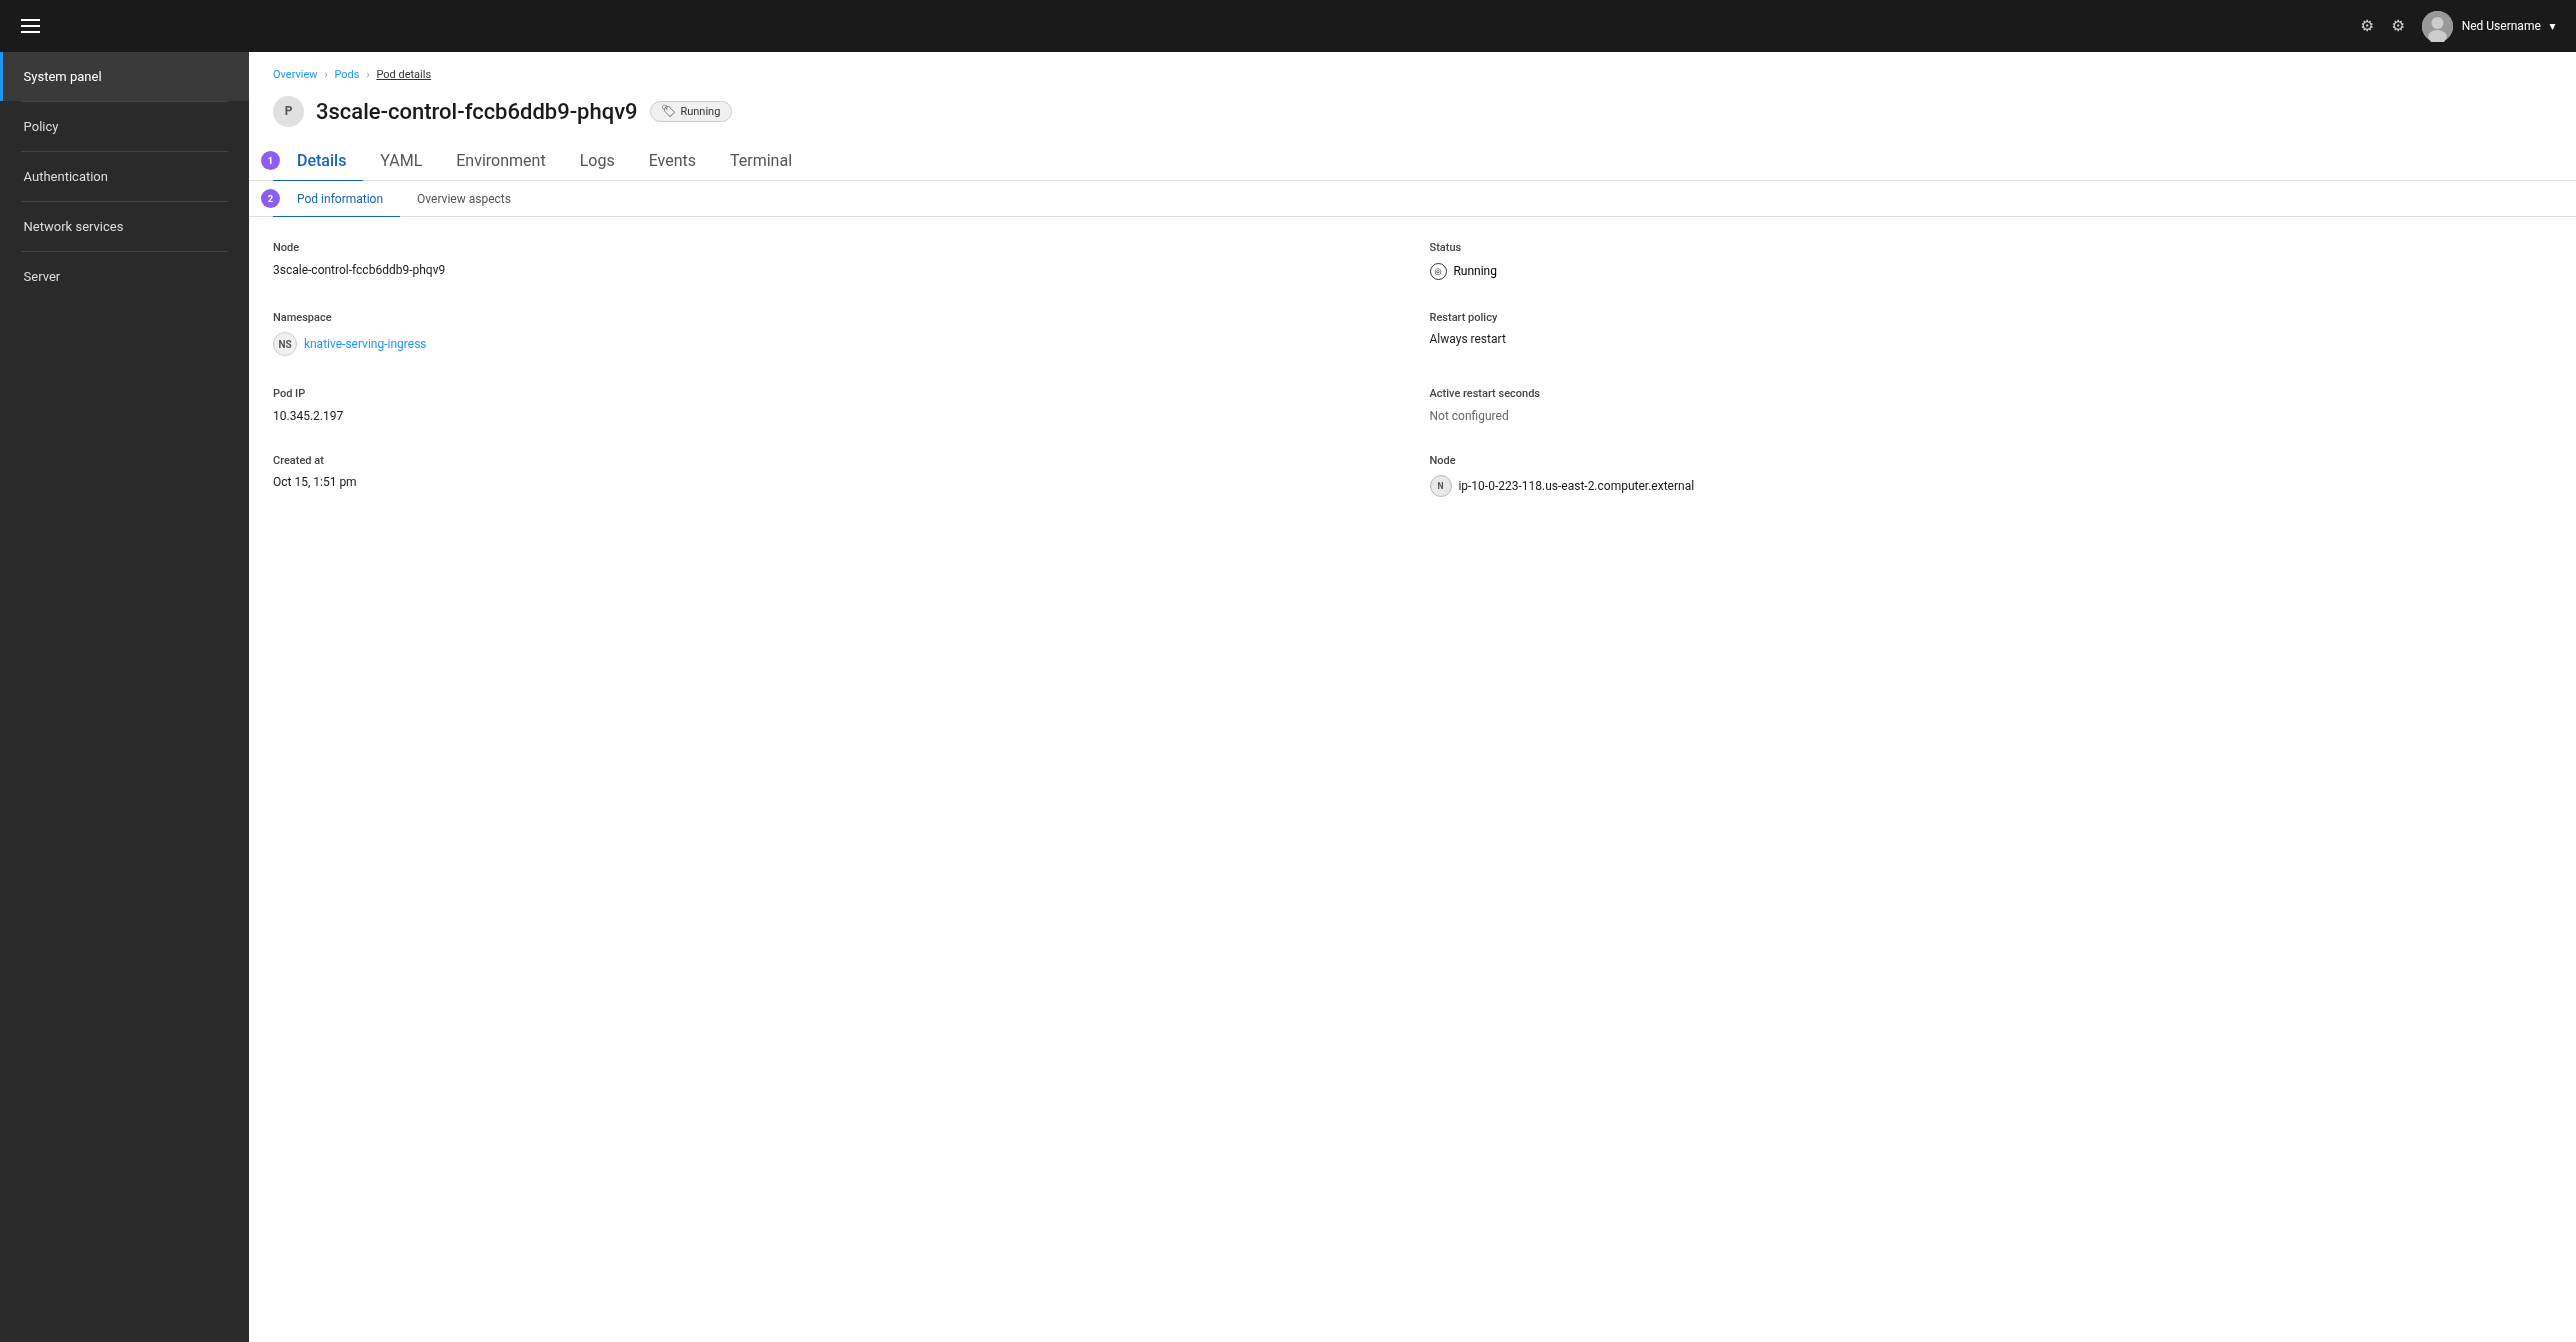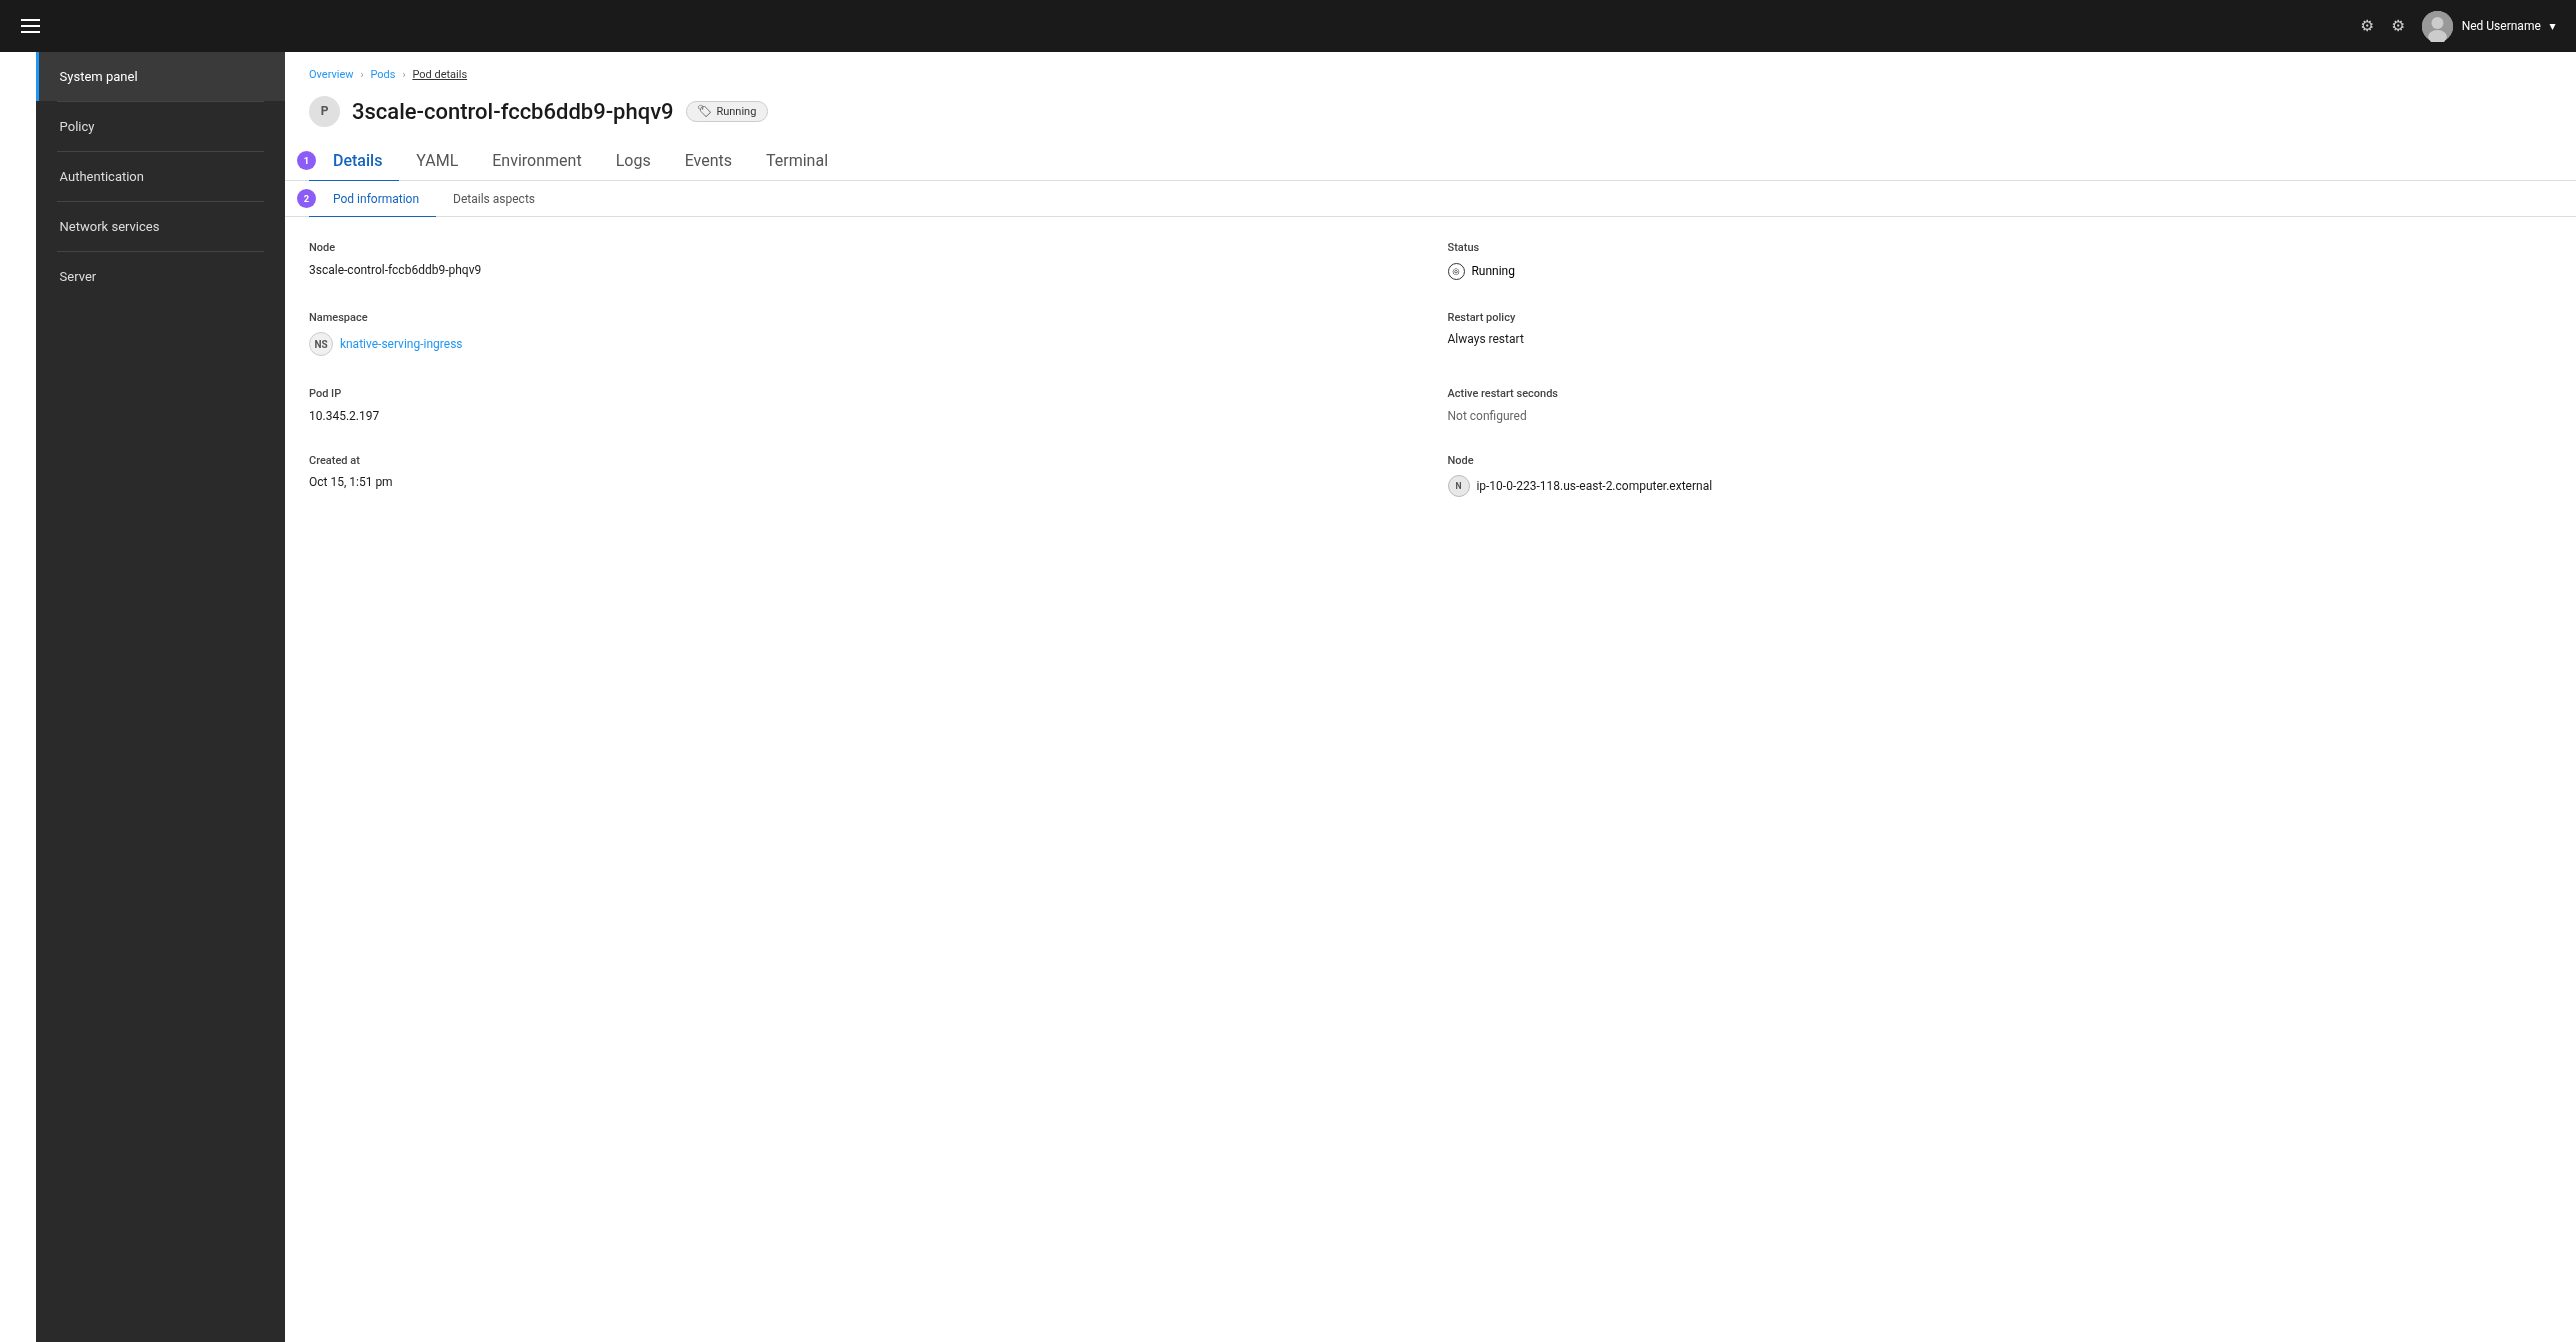--- a/index.html
+++ b/index.html
@@ -18,21 +18,21 @@
     }
     .header-left { display: flex; align-items: center; gap: 13.7px; }
     .hamburger { display: flex; flex-direction: column; gap: 4.3px; cursor: pointer; }
     .hamburger span { display: block; width: 19px; height: 1.7px; background: #fff; }
     .header-right { display: flex; align-items: center; gap: 17px; }
     .header-icon { color: #ccc; font-size: 15.5px; cursor: pointer; }
     .user-area { display: flex; align-items: center; gap: 8.6px; cursor: pointer; color: #fff; font-size: 12px; }
     .avatar { width: 31px; height: 31px; border-radius: 50%; background: #aaa; display: flex; align-items: center; justify-content: center; }
 
     
-    .app-body { display: flex; flex: 1; overflow: hidden; margin-left: 36px; }
+    .app-body { display: flex; flex: 1; overflow: hidden; }
 
     
     .sidebar {
       width: 249px;
       background: #2a2a2a;
       flex-shrink: 0;
       display: flex;
       flex-direction: column;
       overflow-y: auto;
     }
@@ -320,21 +320,21 @@
       <div class="tab-primary">Logs</div>
       <div class="tab-primary">Events</div>
       <div class="tab-primary">Terminal</div>
     </div>
 
     <div class="tabs-secondary">
       <div style="position:relative; display:flex; align-items:center;">
         <div class="step-badge">2</div>
         <div class="tab-secondary active" style="padding-left:24px;">Pod information</div>
       </div>
-      <div class="tab-secondary">Details aspects</div>
+      <div class="tab-secondary">Overview aspects</div>
     </div>
 
     <div class="info-grid">
 
       <div class="info-field">
         <div class="info-label">Node</div>
         <div class="info-value">3scale-control-fccb6ddb9-phqv9</div>
       </div>
 
       <div class="info-field">

